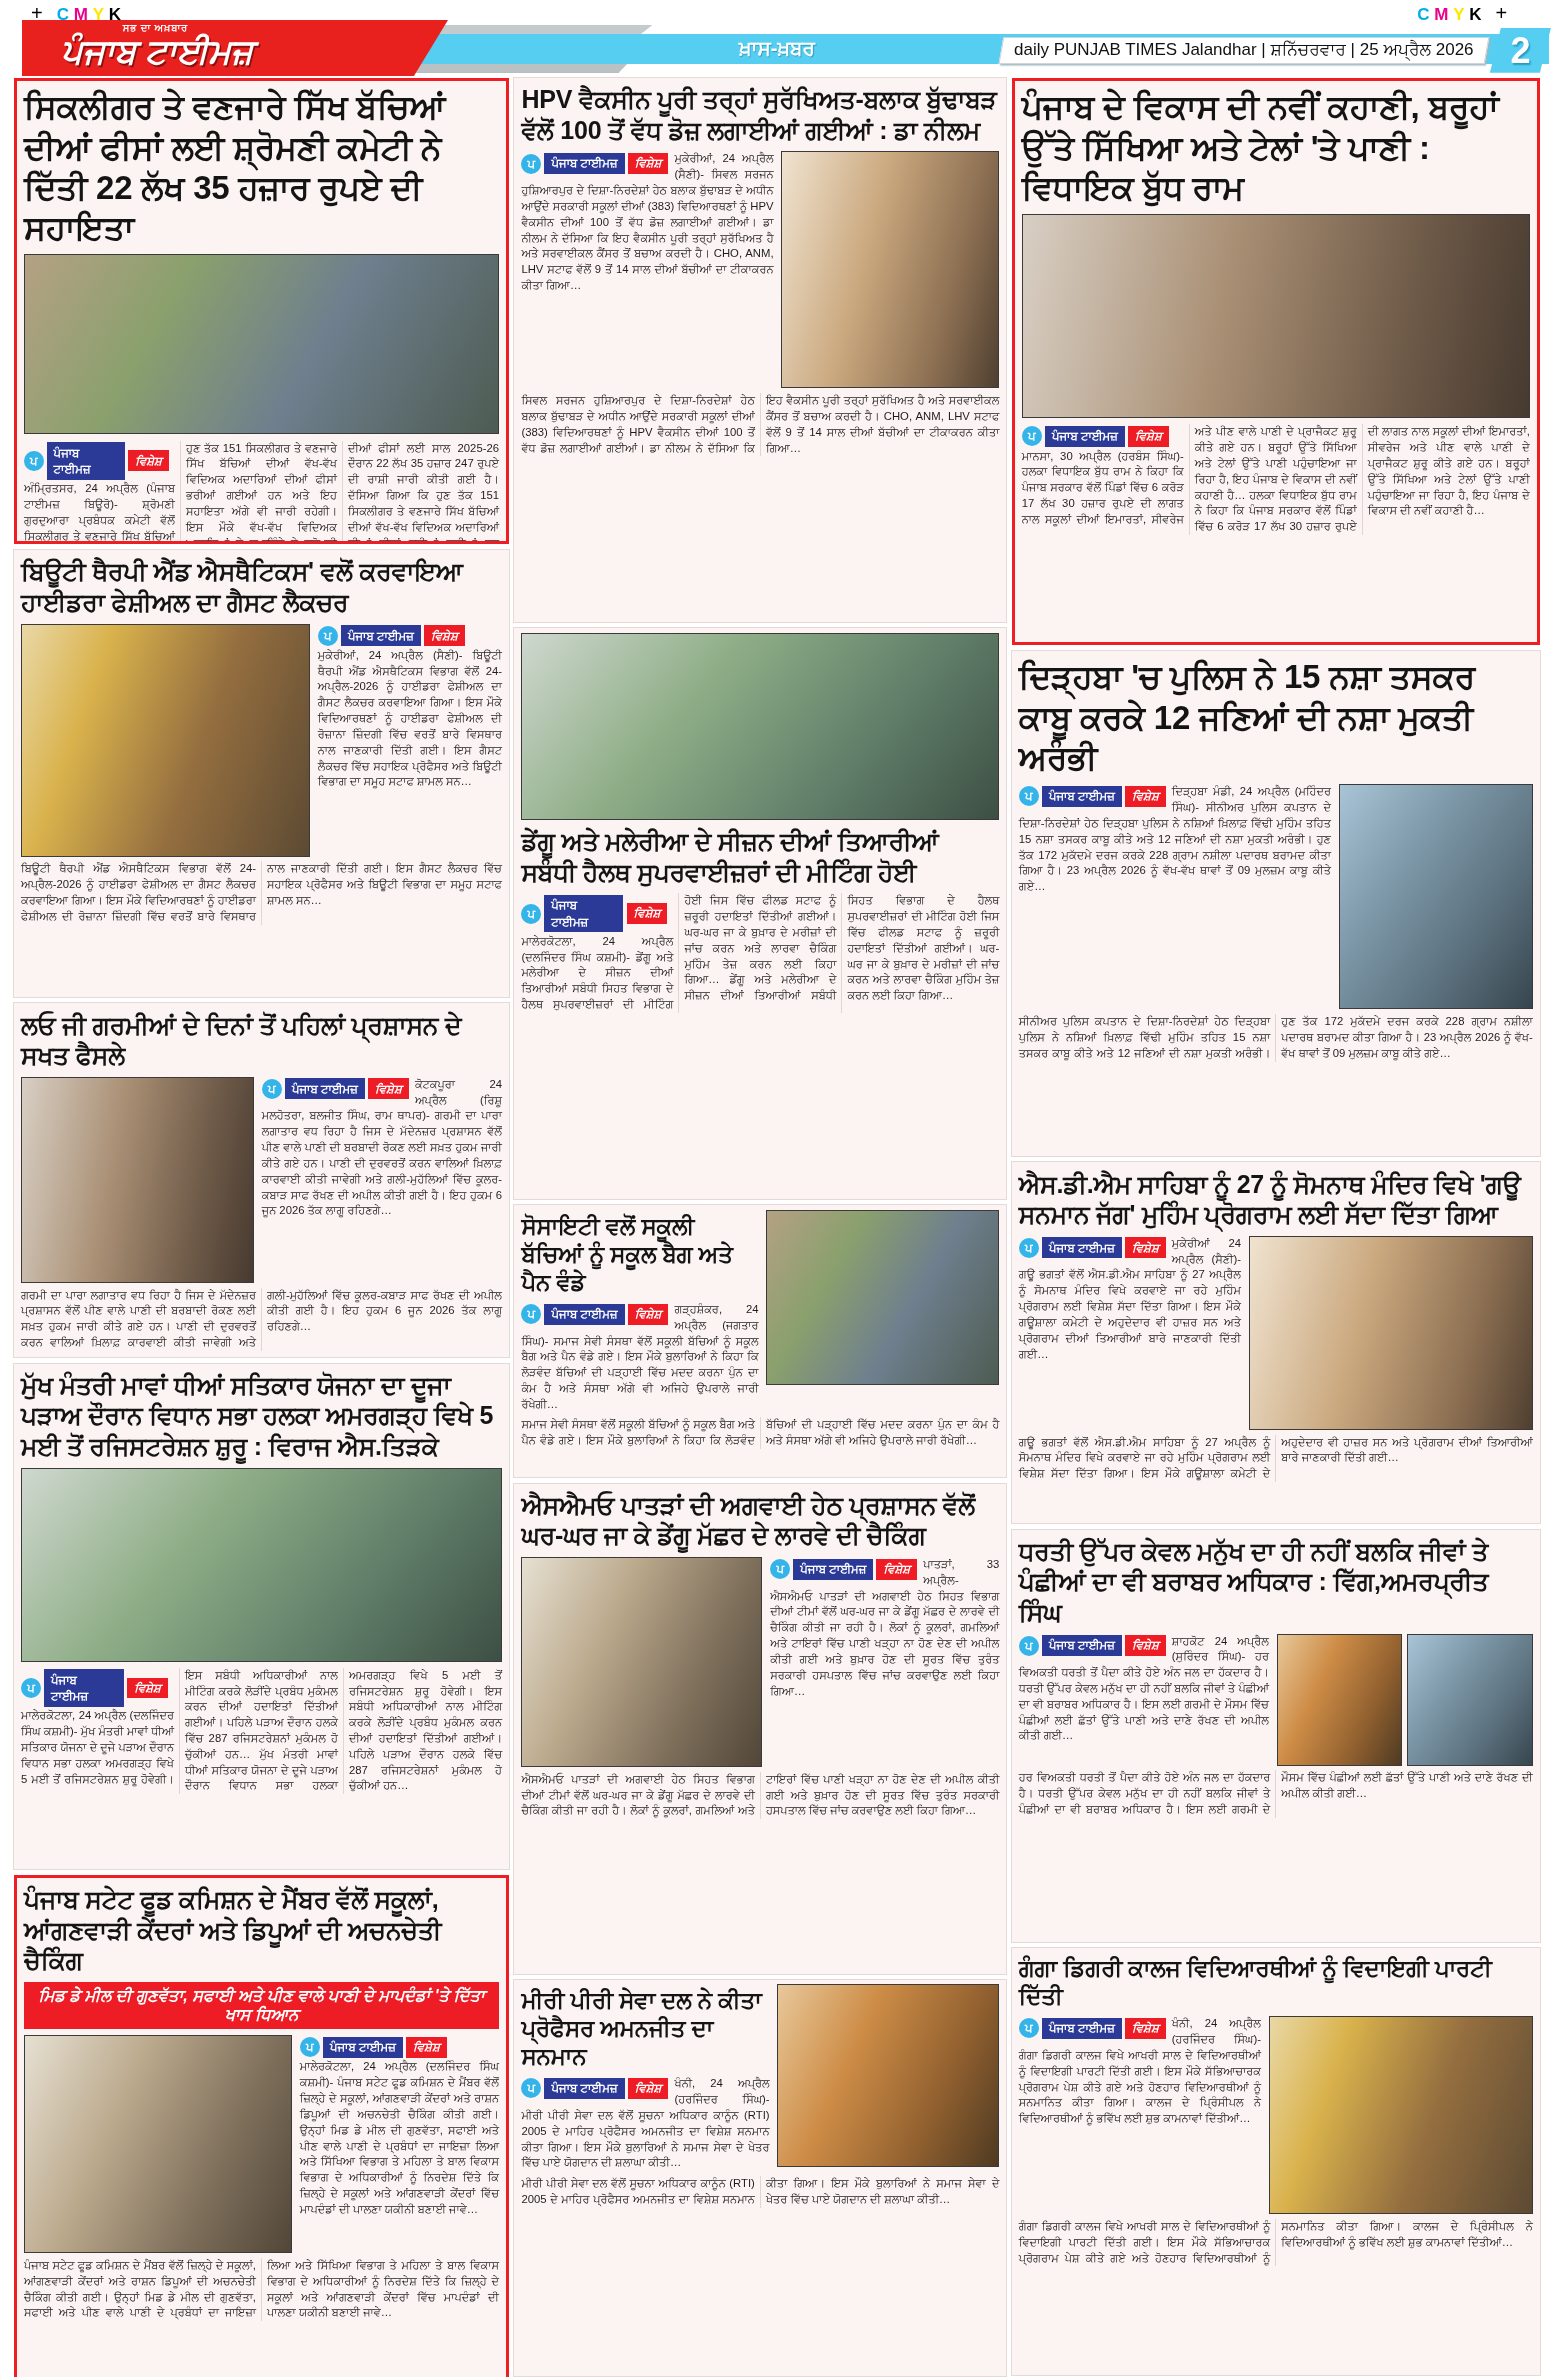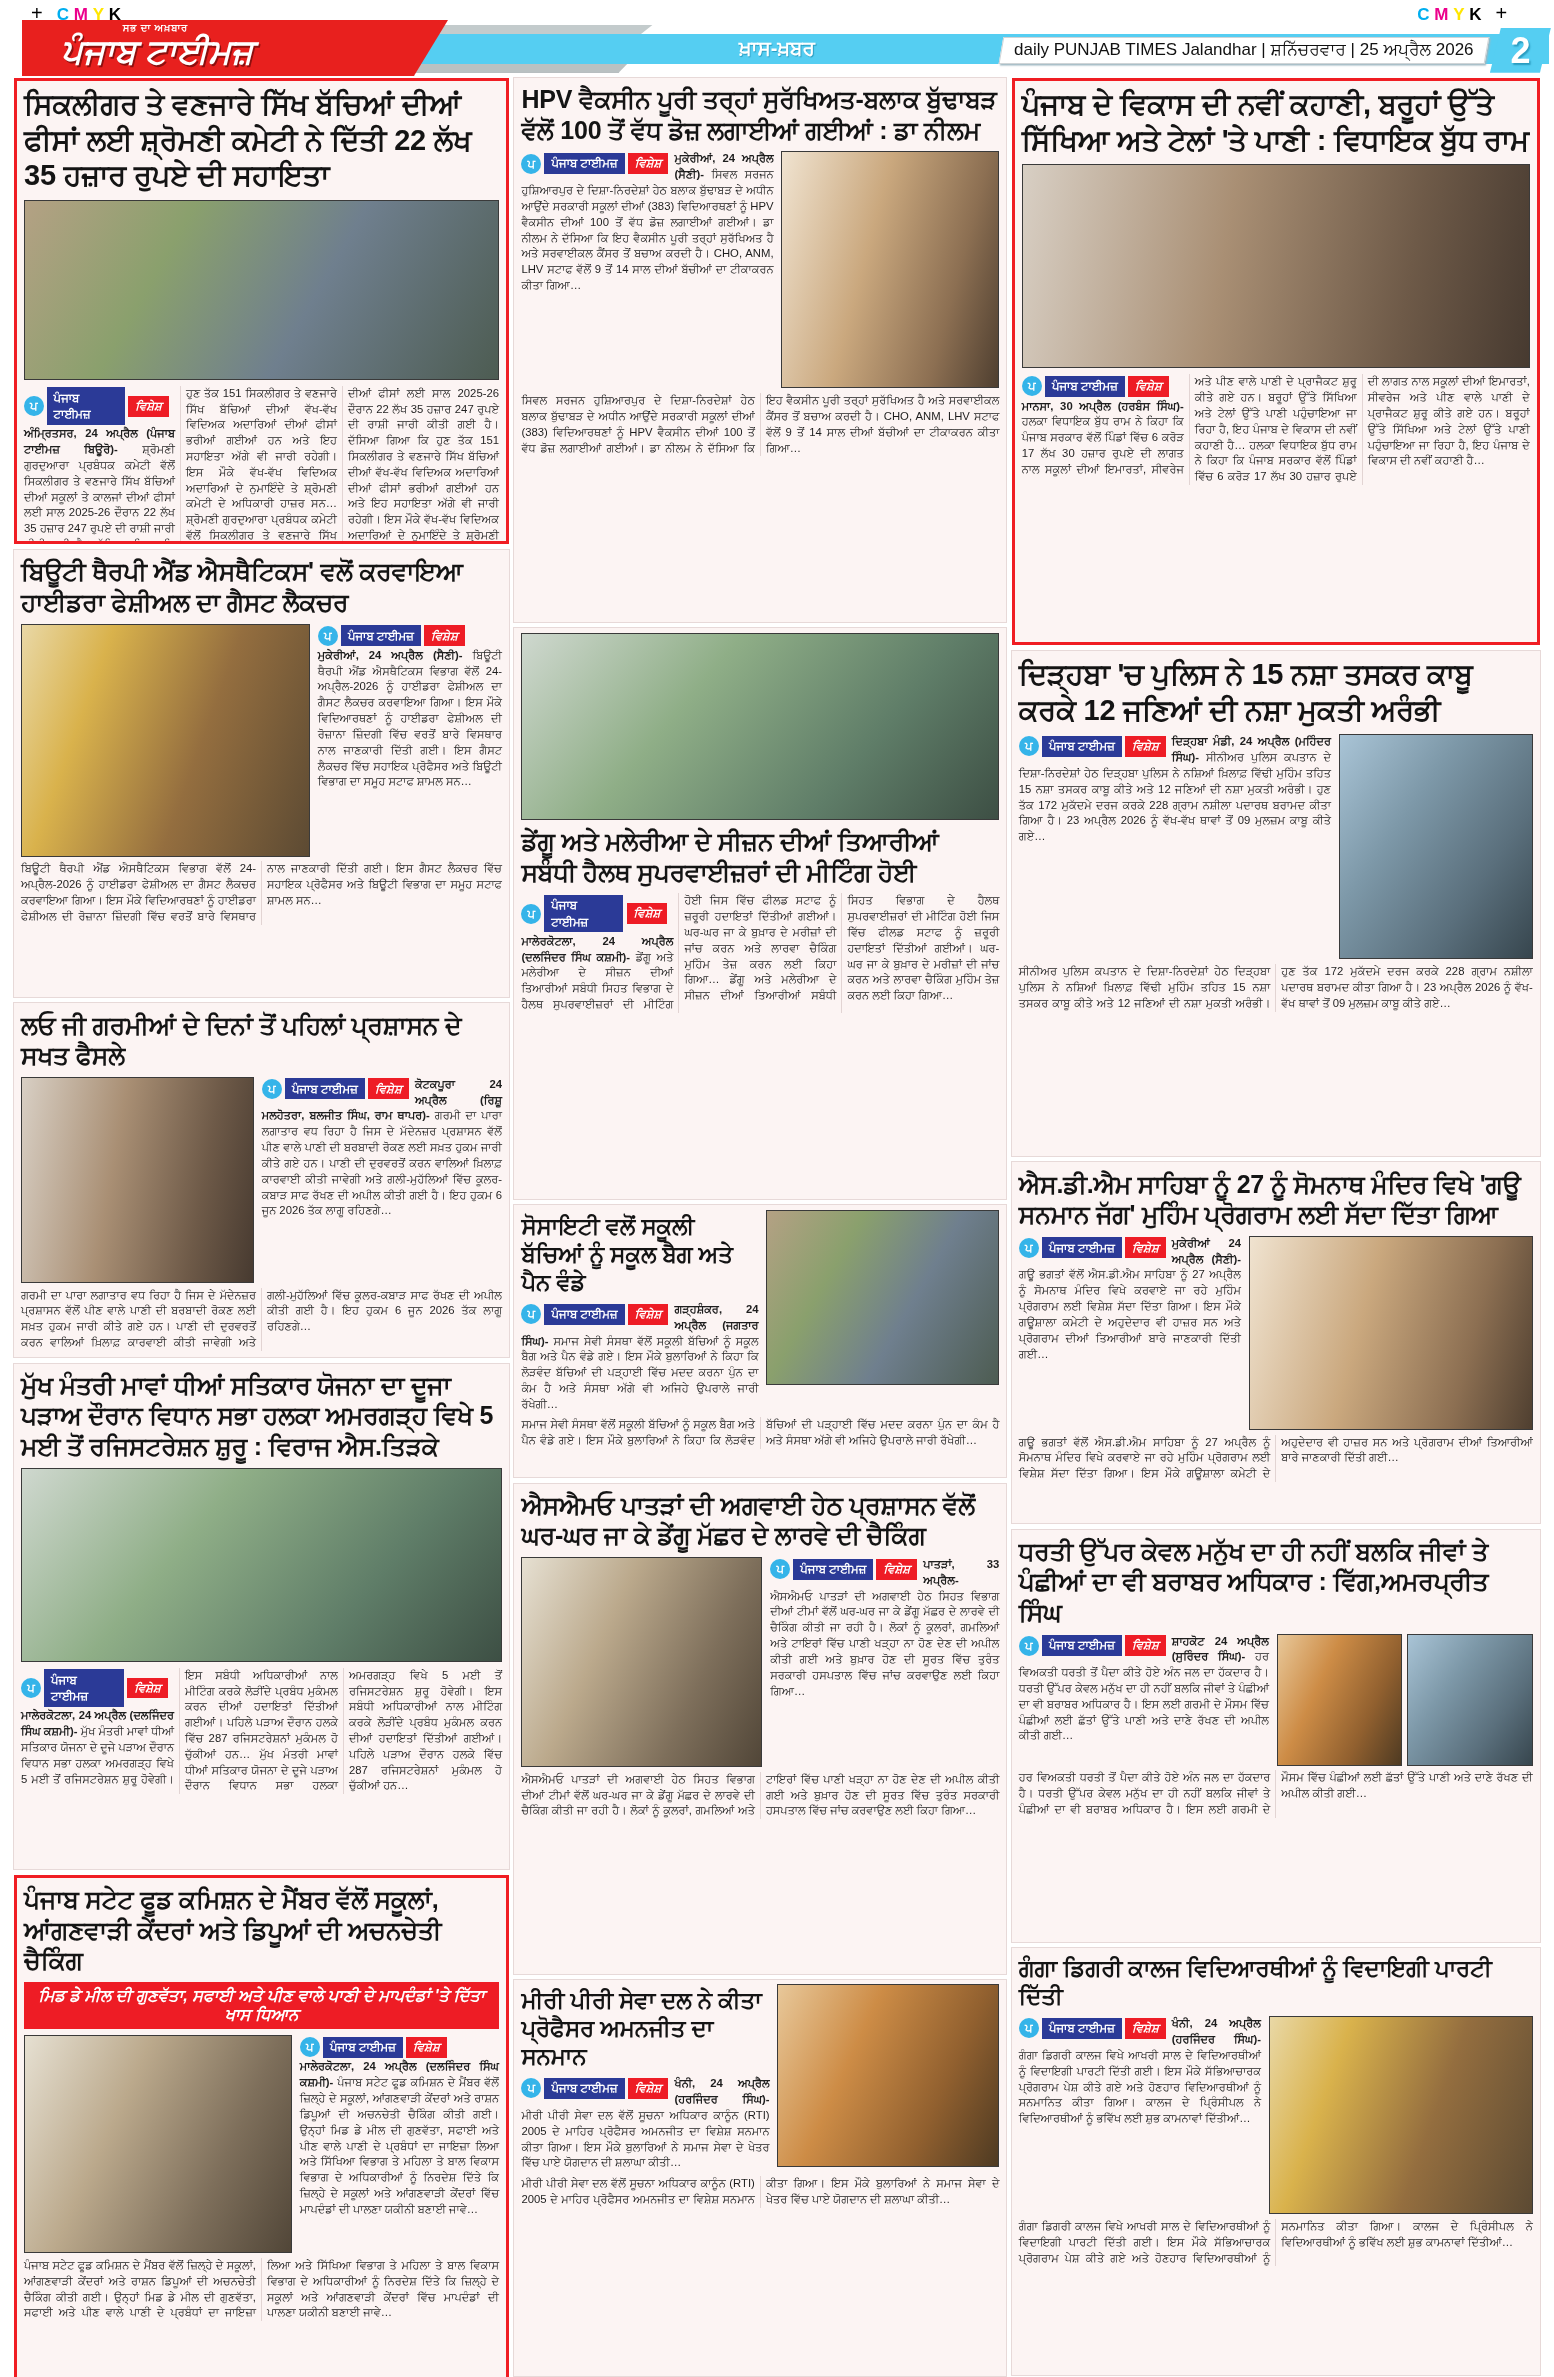--- a/index.html
+++ b/index.html
@@ -42,21 +42,21 @@
 
   .article{background:#fcf4f3;outline:0.8px solid #e7d9d8;position:relative;overflow:hidden;
            padding:4.7px 7px;box-sizing:border-box}
   .article.redbox{border:3.1px solid #f01d23;outline:none}
 
   .hA1{height:466px}.hA2{height:447px}.hA3{height:354px}.hA4{height:505px}.hA5{height:582px}
   .hB1{height:544px}.hB2{height:571px}.hB3{height:272px}.hB4{height:490px}.hB5{height:396px}
   .hC1{height:567px}.hC2{height:505px}.hC3{height:361px}.hC4{height:412px}.hC5{height:427px}
 
   .hl{font-weight:bold;color:#141414;line-height:1.22;margin:1.6px 0 6.2px;letter-spacing:-0.2px}
-  .s34{font-size:29px}.s32{font-size:25px}.s30{font-size:23px}
+  .s34{font-size:33px}.s32{font-size:25px}.s30{font-size:23px}
 
   .substrip{background:#ee1c25;color:#fff;font-style:italic;font-weight:bold;text-align:center;
             font-size:16.3px;padding:4.7px 6.2px;margin:1.6px 0 6.2px}
 
   .photo{background:#888;width:100%;border:0.8px solid #3a3a3a;box-sizing:border-box}
   .pg1{background:linear-gradient(120deg,#b4a184 0%,#8aa06d 30%,#6f7f8e 60%,#4d5c52 100%)}
   .pg2{background:linear-gradient(110deg,#e9d8a6 0%,#d9b24c 25%,#946e3f 60%,#5c4a33 100%)}
   .pg3{background:linear-gradient(100deg,#d8cfc4 0%,#a98f74 40%,#6e5a48 75%,#473a30 100%)}
   .pg4{background:linear-gradient(130deg,#cfd8cf 0%,#8fae87 35%,#5f7d68 70%,#3d4f44 100%)}
   .pg5{background:linear-gradient(115deg,#e6e0d2 0%,#bba98c 35%,#7e6f5b 70%,#514638 100%)}
@@ -69,21 +69,21 @@
 
   .badge{display:inline-flex;align-items:center;gap:3.1px;margin:1.6px 6.2px 1.6px 0;vertical-align:middle;float:left}
   .badge .bc{width:20px;height:20px;border-radius:50%;background:#35b4e9;color:#fff;font-size:11.7px;
              font-weight:bold;text-align:center;line-height:20px}
   .badge .bp{background:#2b3a97;color:#fff;font-size:11.7px;font-weight:bold;padding:2.3px 7px}
   .badge .bs{background:#ee1c25;color:#fff;font-size:11.7px;font-weight:bold;font-style:italic;padding:2.3px 7px}
 
   .bodytxt{font-size:11.3px;line-height:1.4;text-align:justify;color:#1e1e1e;column-gap:11px}
   .cols3{column-count:3;column-rule:0.8px solid #e2d4d3}
   .cols2{column-count:2;column-rule:0.8px solid #e2d4d3}
-  .dateline{font-weight:bold}
+  .dateline{font-weight:normal}
   .rep::before{content:" "}
 </style>
 </head>
 <body>
 
 <div class="regrow">
   <div class="reg-left"><span class="plus">+</span>
     <span class="rc">C</span><span class="rm">M</span><span class="ry">Y</span><span class="rk">K</span>
   </div>
   <div class="reg-right">

